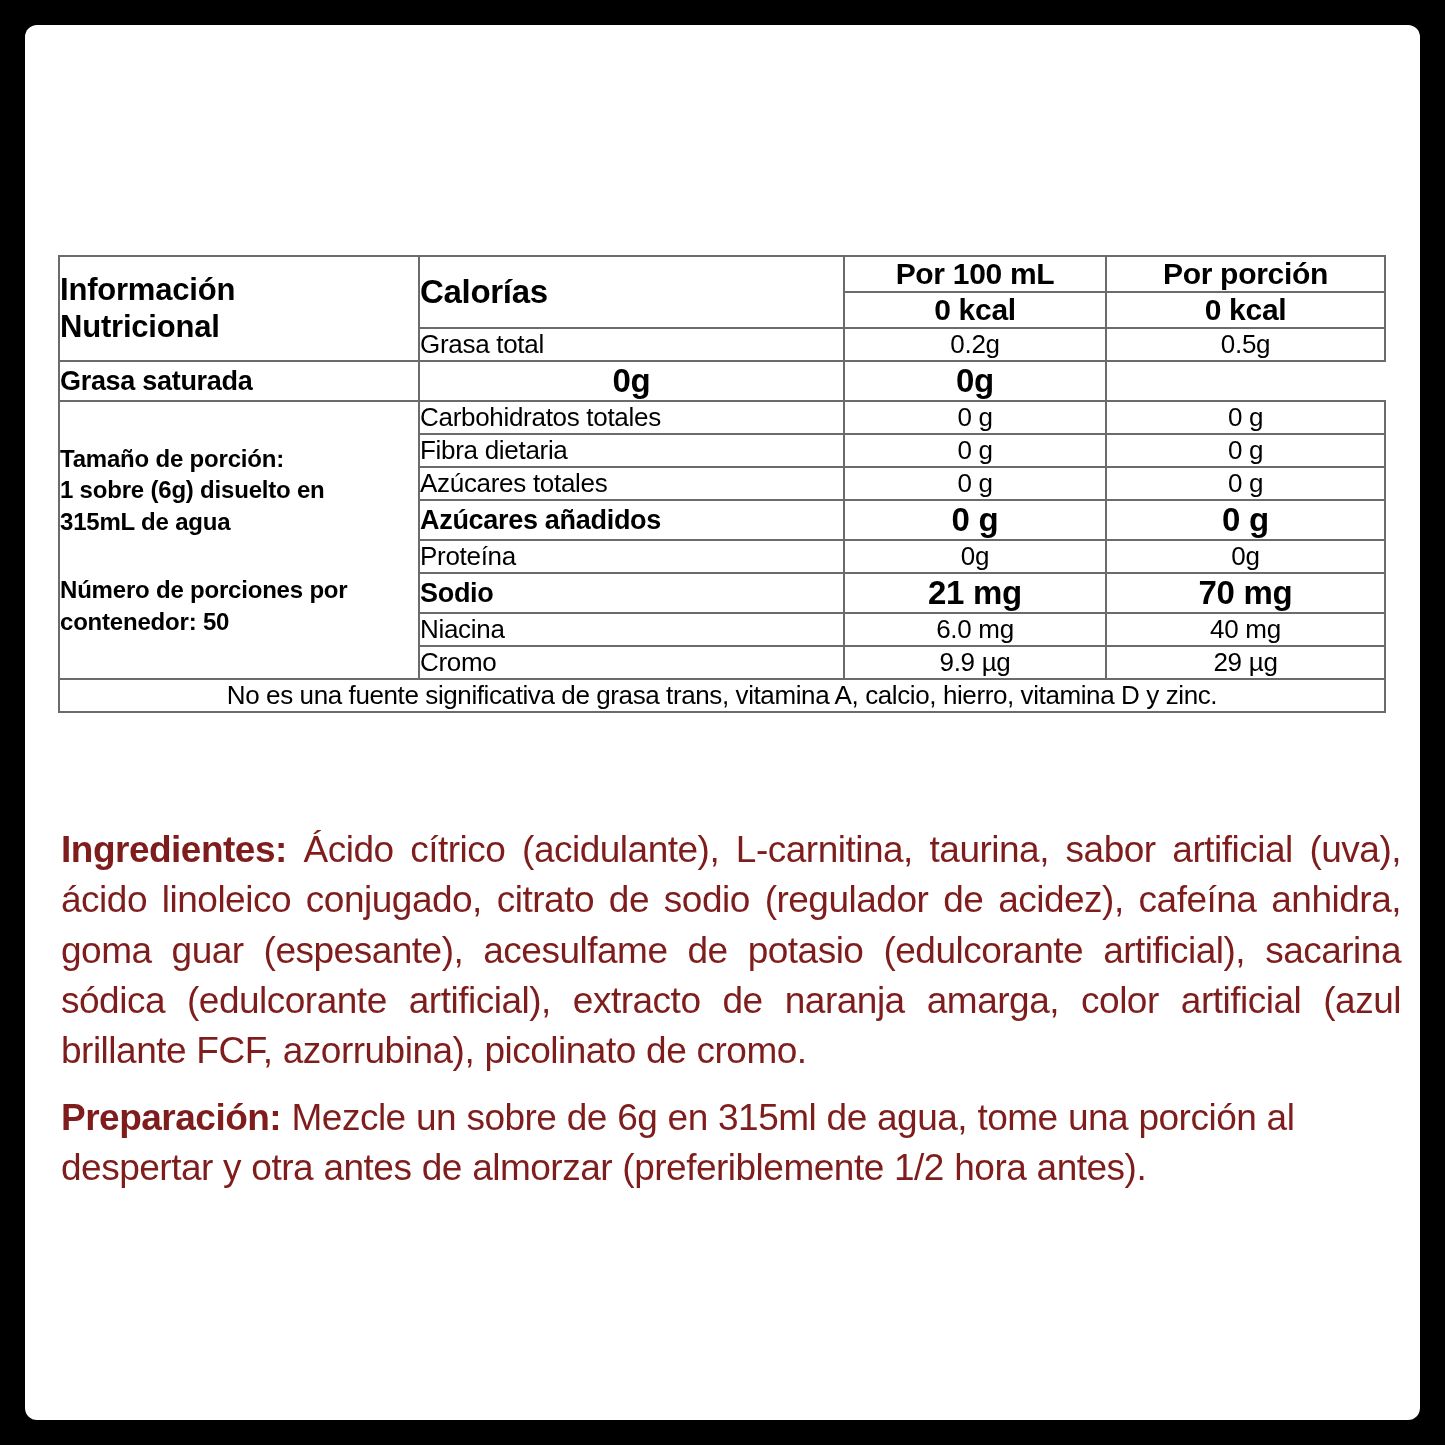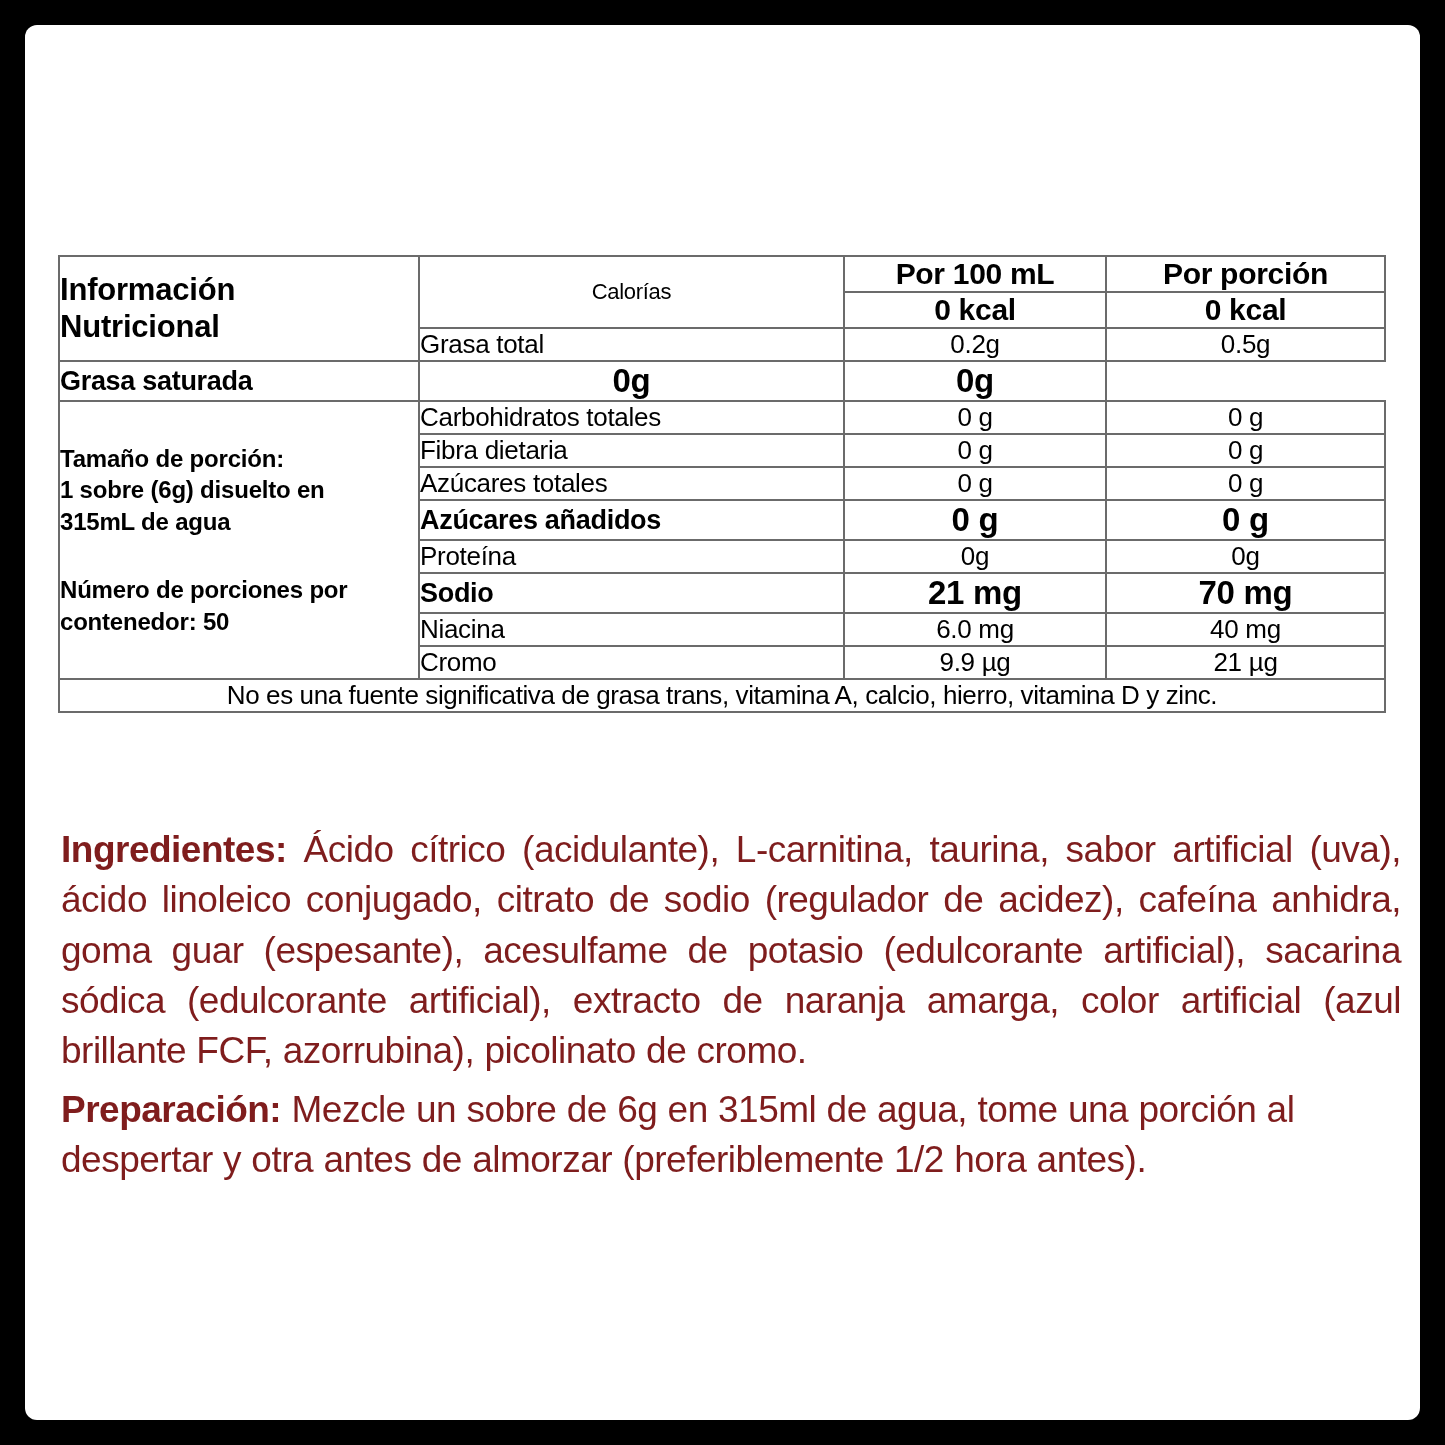--- a/index.html
+++ b/index.html
@@ -79,24 +79,23 @@
     padding: 3px 0 3px 14px;
     letter-spacing: -0.3px;
     white-space: nowrap;
   }
   .n-name.big {
     font-size: 27px;
     font-weight: bold;
     padding-left: 30px;
   }
   .n-name.head {
-    font-size: 22px;
-    font-weight: normal;
+    font-size: 33px;
+    font-weight: bold;
     padding: 8px 0 8px 18px;
-    text-align: center;
   }
   .n-name.indent { padding-left: 36px; }
 
   
   .n-val {
     font-size: 26px;
     text-align: center;
     padding: 3px 0;
     letter-spacing: -0.3px;
     white-space: nowrap;
@@ -128,21 +127,21 @@
     width: 1340px;
     font-size: 37px;
     line-height: 1.36;
     color: #7f1d1d;
     text-align: justify;
     letter-spacing: -0.5px;
     word-spacing: 0.5px;
   }
   #bodytext .lead { font-weight: bold; }
   #bodytext p { margin: 0 0 0 0; }
-  #bodytext p.prep { margin-top: 8px; text-align: left; }
+  #bodytext p.prep { margin-top: 16px; text-align: left; }
 </style>
 </head>
 <body>
 
 <div id="frame">
   <div id="page">
 
     <table id="nutri-table">
       <colgroup>
         <col class="col-label">
@@ -225,21 +224,21 @@
 
         <tr>
           <td class="n-name">Niacina</td>
           <td class="n-val">6.0 mg</td>
           <td class="n-val">40 mg</td>
         </tr>
 
         <tr>
           <td class="n-name">Cromo</td>
           <td class="n-val">9.9 µg</td>
-          <td class="n-val">21 µg</td>
+          <td class="n-val">29 µg</td>
         </tr>
 
         <tr>
           <td class="footnote-cell" colspan="4">No es una fuente significativa de grasa trans, vitamina A, calcio, hierro, vitamina D y zinc.</td>
         </tr>
 
       </tbody>
     </table>
 
     <div id="bodytext">

